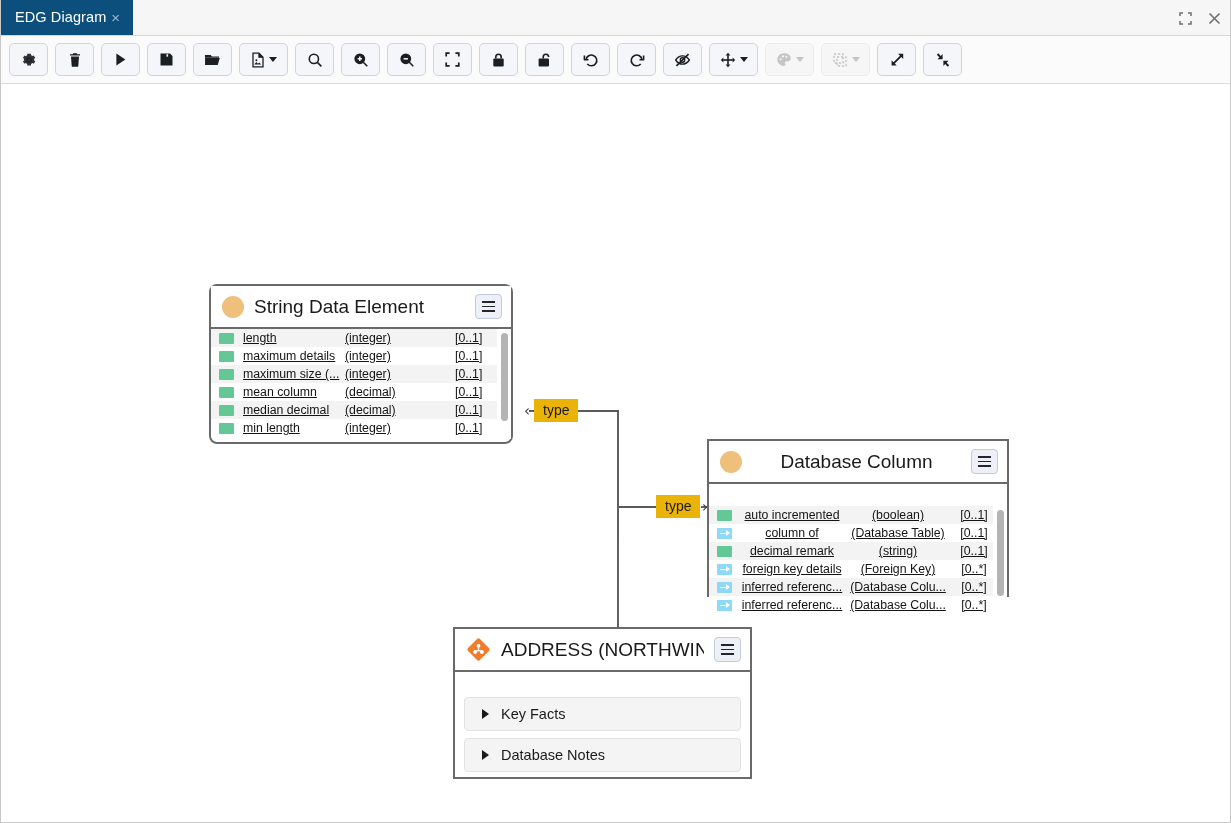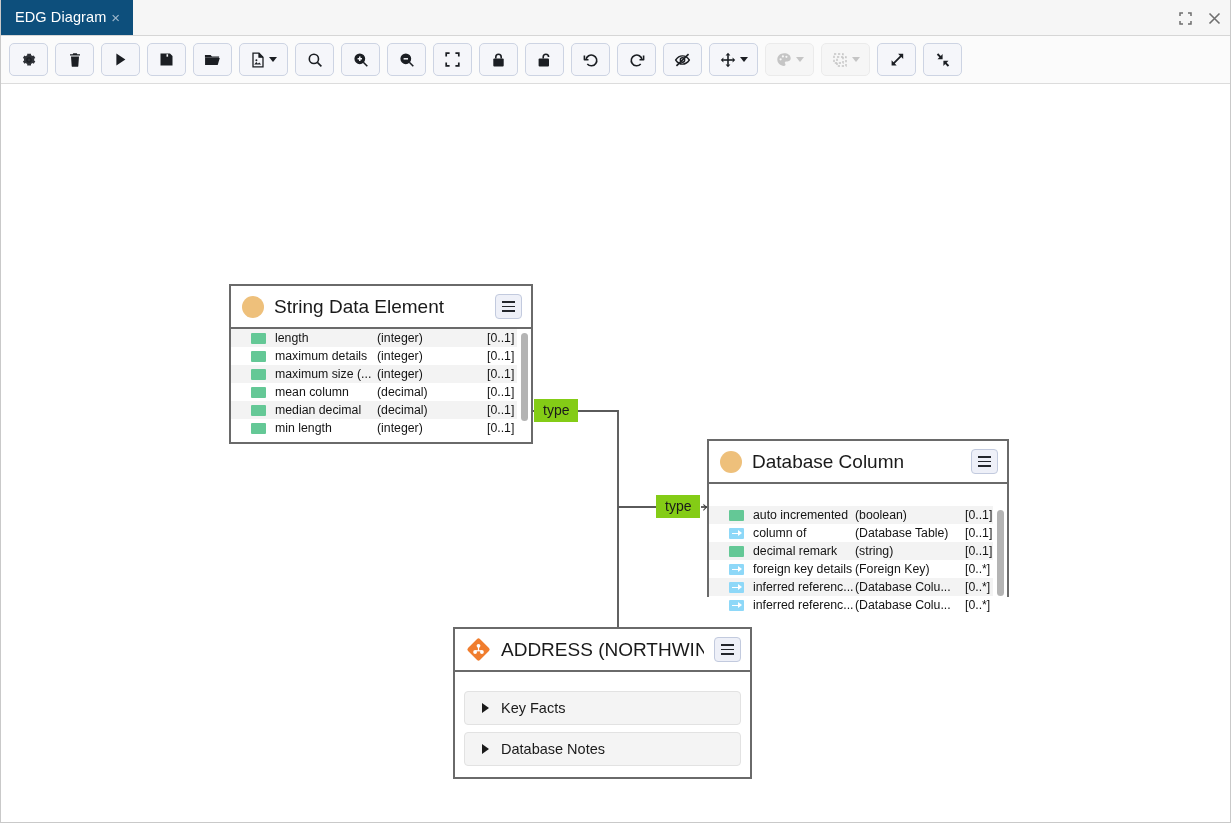--- a/index.html
+++ b/index.html
@@ -167,22 +167,23 @@
   .node-body {
     position: relative;
     overflow: hidden;
   }
   .prop-row {
     display: flex;
     align-items: center;
     height: 18px;
     font-size: 12.3px;
     color: #141414;
-    padding-left: 20px;
+    padding-left: 8px;
     white-space: nowrap;
+    text-decoration: underline;
   }
   .prop-row:nth-child(odd) { background: #f3f3f3; }
   .prop-row:nth-child(even) { background: #ffffff; }
   .swatch {
     width: 15px; height: 11px;
     flex: 0 0 auto;
     margin-right: 9px;
     border-radius: 1px;
   }
   .sw-green { background: #64c896; }
@@ -243,21 +244,21 @@
     border-top: 5px solid transparent;
     border-bottom: 5px solid transparent;
     border-left: 7px solid #1a1a1a;
     flex: 0 0 auto;
   }
 
   
   .edge-svg { position: absolute; left: 0; top: 0; pointer-events: none; z-index: 2; }
   .edge-label {
     position: absolute;
-    background: #84cc16;
+    background: #eab308;
     color: #1a1a1a;
     font-size: 14px;
     padding: 3px 9px 4px 9px;
     z-index: 4;
     white-space: nowrap;
   }
   .arrow-head {
     position: absolute;
     color: #3c3c3c;
     font-size: 15px;
@@ -491,21 +492,21 @@
       <path d="M617 423 H655" stroke="#5a5a5a" stroke-width="1.9" fill="none"></path>
       <path d="M700 423 H706" stroke="#5a5a5a" stroke-width="1.9" fill="none"></path>
     </svg>
 
     <div class="arrow-head" style="left:523px; top:320px;">‹</div>
     <div class="edge-label" style="left:533px; top:315px;">type</div>
 
     <div class="edge-label" style="left:655px; top:411px;">type</div>
     <div class="arrow-head" style="left:701px; top:416px;">›</div>
 
-    <div class="node" style="left:228px; top:200px; width:304px; height:160px;">
+    <div class="node" style="left:208px; top:200px; width:304px; height:160px;border-radius:8px;">
       <div class="node-header">
         <span class="dot"></span>
         <span class="node-title">String Data Element</span>
         <span class="hamburger">
           <i></i>
             <i></i>
             <i></i>
         </span>
       </div>
       <div class="node-body" style="height:110px;">
@@ -544,21 +545,21 @@
           <span class="p-name">min length</span>
           <span class="p-type">(integer)</span>
           <span class="p-card">[0..1]</span>
         </div>
         <div class="scroll-track">
           <div class="vscroll" style="height:88px;"></div>
         </div>
       </div>
     </div>
 
-    <div class="node" style="left:706px; top:355px; width:302px; height:158px;">
+    <div class="node" style="left:706px; top:355px; width:302px; height:158px;text-align:center;">
       <div class="node-header">
         <span class="dot"></span>
         <span class="node-title">Database Column</span>
         <span class="hamburger">
           <i></i>
             <i></i>
             <i></i>
         </span>
       </div>
       <div class="node-body" style="height:108px;margin-top:22px;">
@@ -618,21 +619,21 @@
             </g>
           </svg>
         </span>
         <span class="node-title">ADDRESS (NORTHWIN...</span>
         <span class="hamburger">
           <i></i>
             <i></i>
             <i></i>
         </span>
       </div>
-      <div style="padding-top:12px;">
+      <div style="padding-top:18px;">
         <div class="acc-row">
           <span class="tri"></span>
           <span>Key Facts</span>
         </div>
         <div class="acc-row">
           <span class="tri"></span>
           <span>Database Notes</span>
         </div>
       </div>
     </div>

